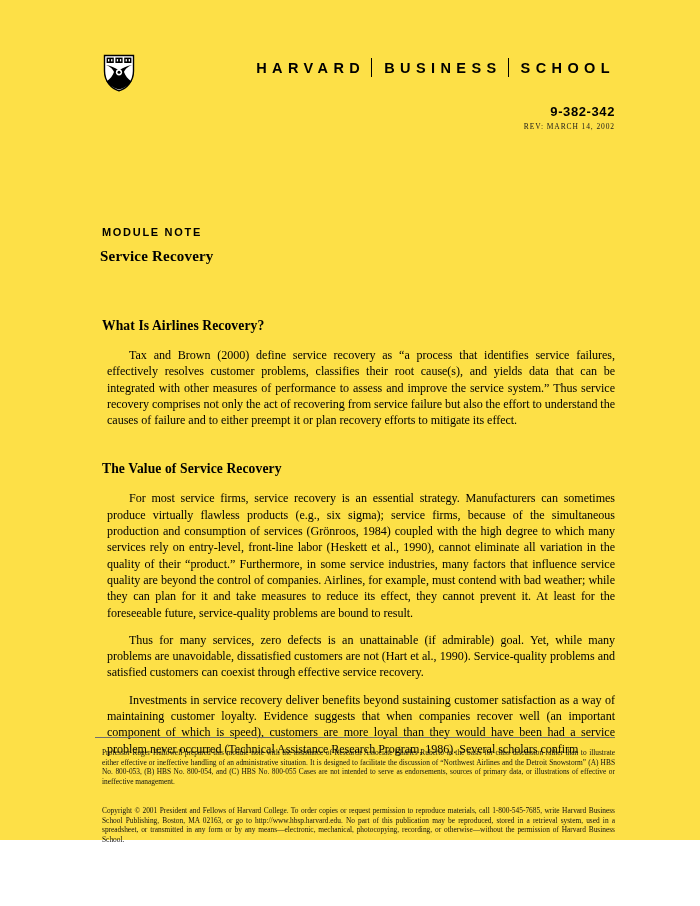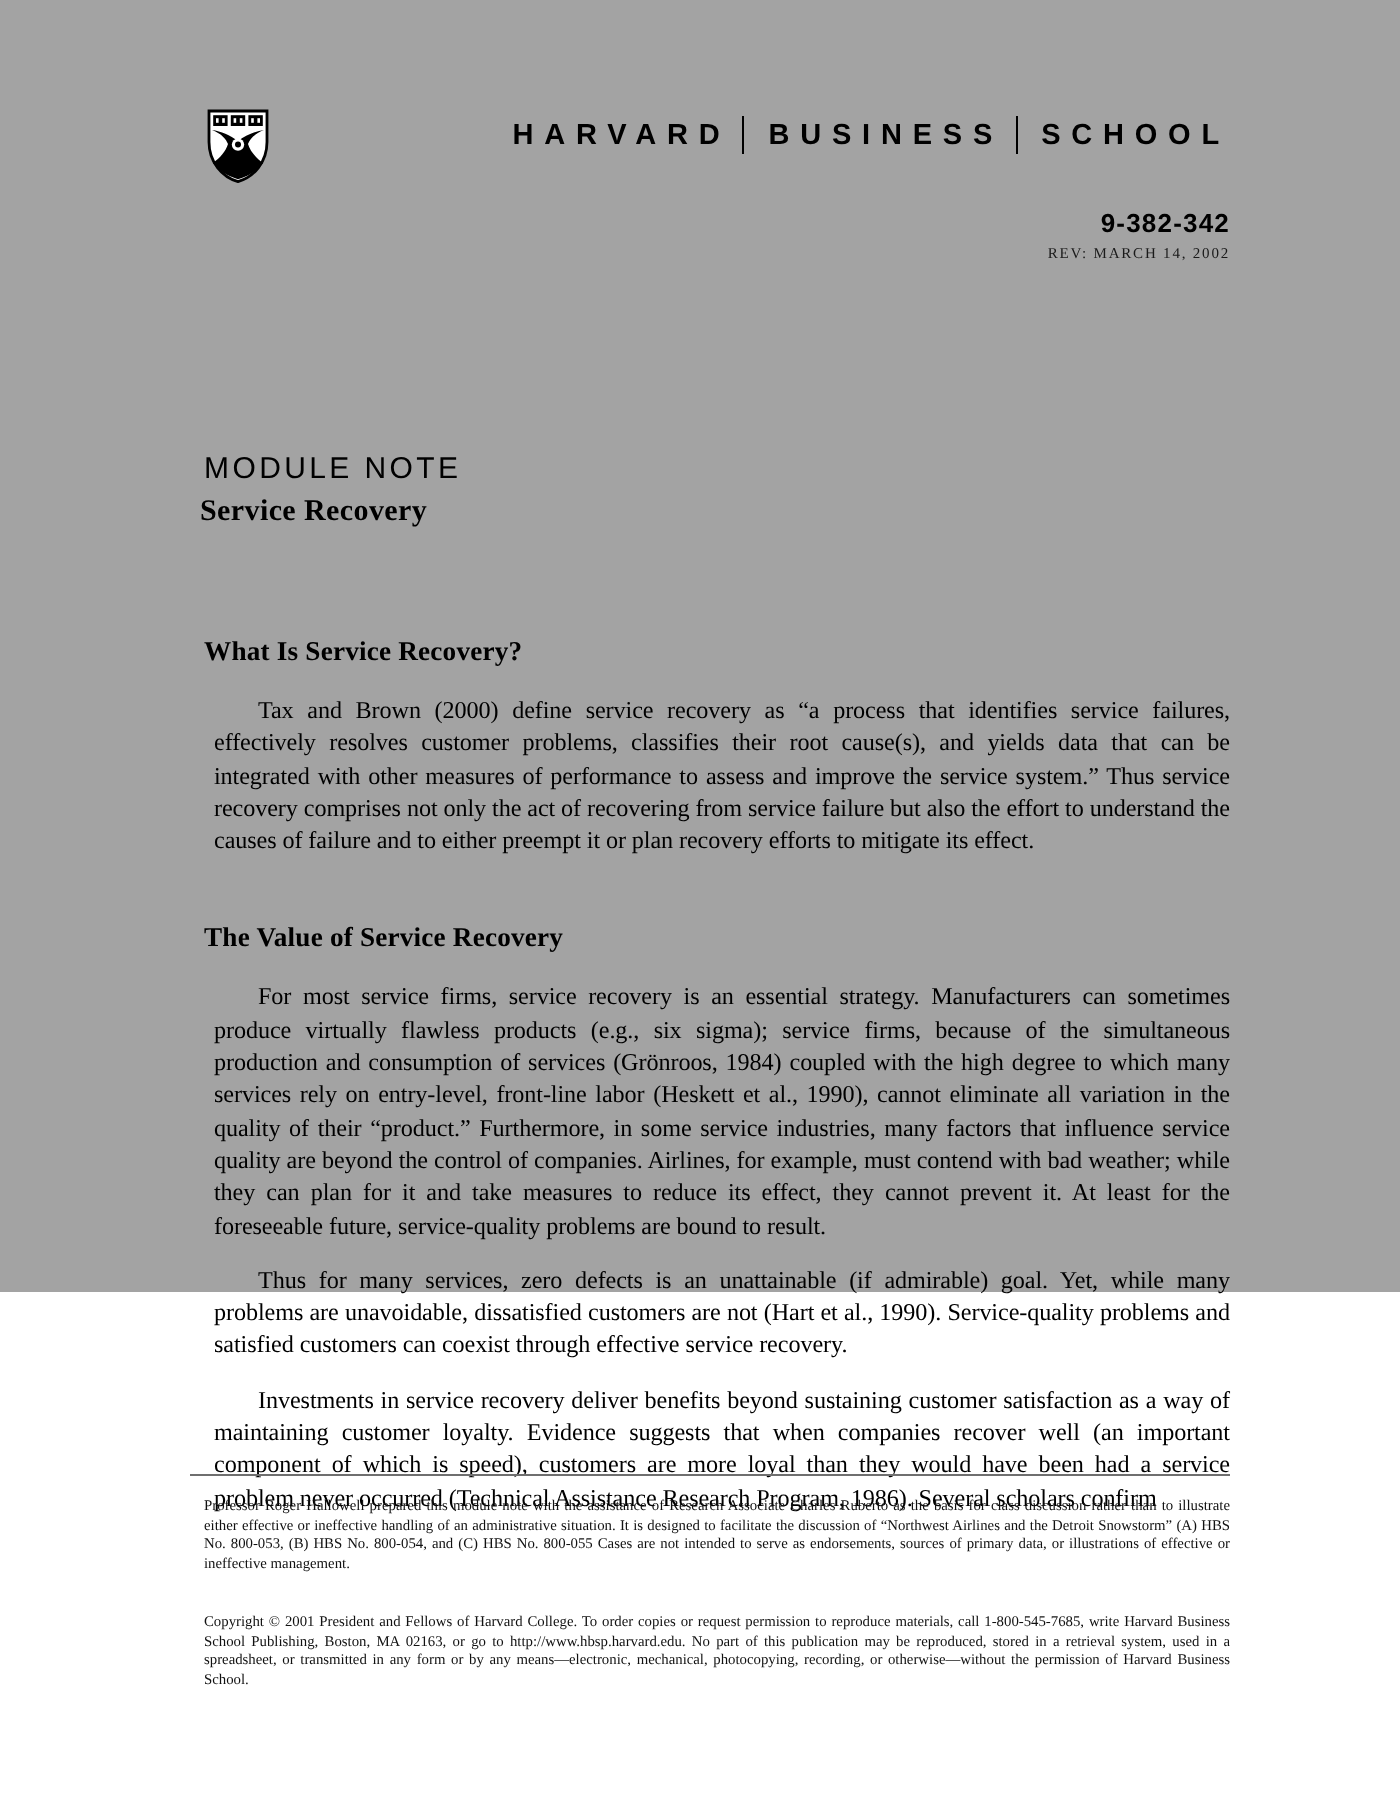--- a/index.html
+++ b/index.html
@@ -13,22 +13,22 @@
     font-family: "Liberation Serif", serif;
     color: #000000;
     position: relative;
     overflow: hidden;
   }
 
   .page {
     position: absolute;
     left: 0; top: 0;
     width: 700px;
-    height: 646px;
-    background: #a3a3a3;
+    height: 840px;
+    background: #fde047;
   }
 
   
   .masthead {
     position: absolute;
     left: 95px;
     top: 52px;
     width: 520px;
     height: 46px;
   }
@@ -87,22 +87,22 @@
     color: #1a1a1a;
     padding-left: 36px;
   }
 
   
   .doc-kicker {
     position: absolute;
     left: 102px;
     top: 226px;
     font-family: "Liberation Sans", sans-serif;
-    font-weight: normal;
-    font-size: 15px;
+    font-weight: bold;
+    font-size: 11px;
     letter-spacing: 1.7px;
     text-align: right;
   }
   .doc-title {
     position: absolute;
     left: 100px;
     top: 248px;
     font-family: "Liberation Serif", serif;
     font-weight: bold;
     font-size: 15px;
@@ -202,21 +202,21 @@
   </div>
 
   <div class="case-no">9-382-342</div>
   <div class="rev-date">REV: MARCH 14, 2002</div>
 
   <div class="doc-kicker">MODULE NOTE</div>
   <div class="doc-title">Service Recovery</div>
 
   <div class="body-col">
 
-    <h2 class="section-head">What Is Service Recovery?</h2>
+    <h2 class="section-head">What Is Airlines Recovery?</h2>
     <p class="para">Tax and Brown (2000) define service recovery as “a process that identifies service failures, effectively resolves customer problems, classifies their root cause(s), and yields data that can be integrated with other measures of performance to assess and improve the service system.”  Thus service recovery comprises not only the act of recovering from service failure but also the effort to understand the causes of failure and to either preempt it or plan recovery efforts to mitigate its effect.</p>
 
     <div class="sec-gap"></div>
 
     <h2 class="section-head">The Value of Service Recovery</h2>
     <p class="para">For most service firms, service recovery is an essential strategy.  Manufacturers can sometimes produce virtually flawless products (e.g., six sigma); service firms, because of the simultaneous production and consumption of services (Grönroos, 1984) coupled with the high degree to which many services rely on entry-level, front-line labor (Heskett et al., 1990), cannot eliminate all variation in the quality of their “product.” Furthermore, in some service industries, many factors that influence service quality are beyond the control of companies.  Airlines, for example, must contend with bad weather; while they can plan for it and take measures to reduce its effect, they cannot prevent it. At least for the foreseeable future, service-quality problems are bound to result.</p>
     <p class="para">Thus for many services, zero defects is an unattainable (if admirable) goal. Yet, while many problems are unavoidable, dissatisfied customers are not (Hart et al., 1990).  Service-quality problems and satisfied customers can coexist through effective service recovery.</p>
     <p class="para">Investments in service recovery deliver benefits beyond sustaining customer satisfaction as a way of maintaining customer loyalty.  Evidence suggests that when companies recover well (an important component of which is speed), customers are more loyal than they would have been had a service problem never occurred (Technical Assistance Research Program, 1986).  Several scholars confirm</p>
   </div>
 

